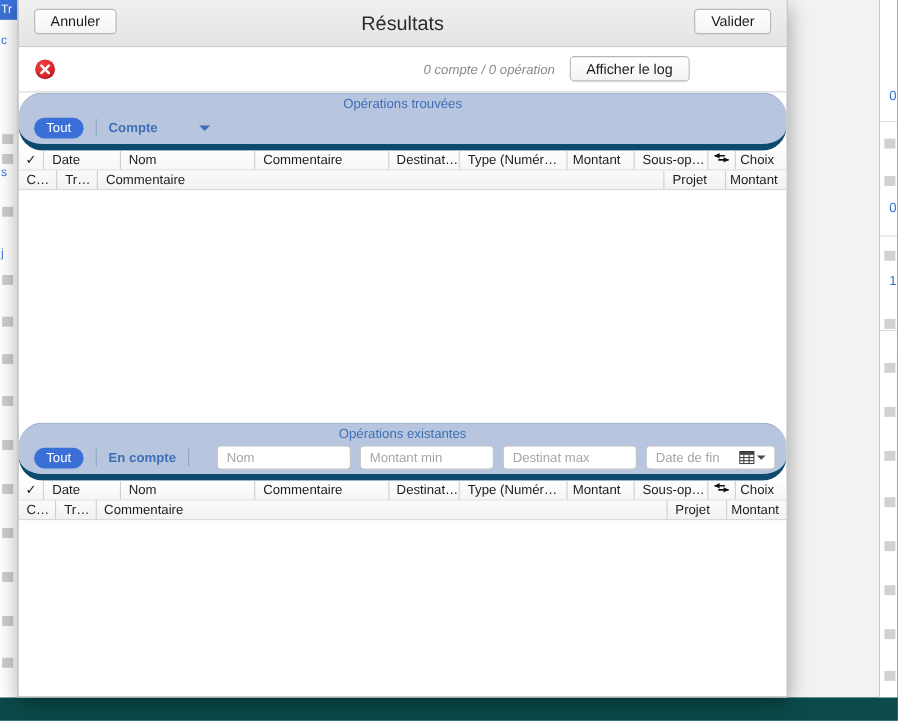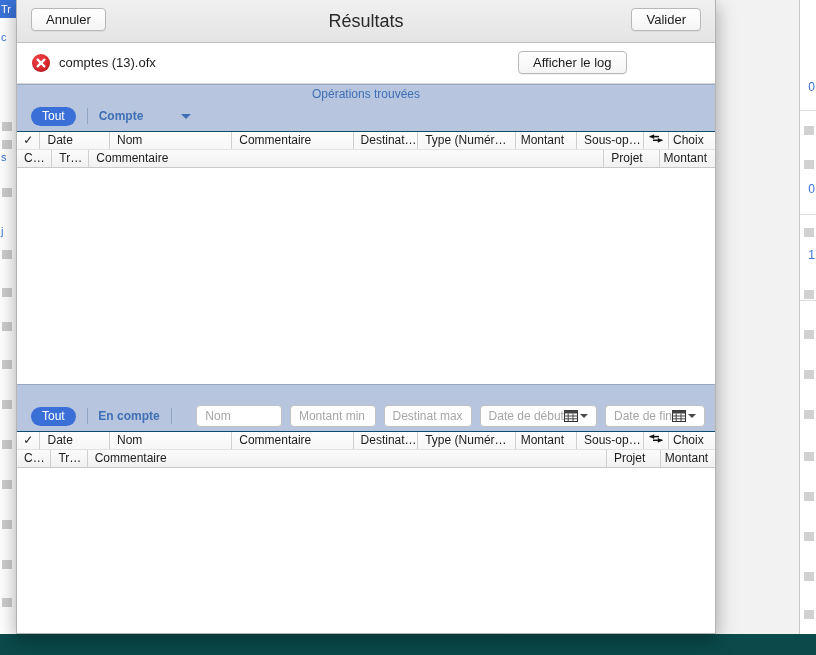--- a/index.html
+++ b/index.html
@@ -208,23 +208,24 @@
 
   
   .section { position: relative; display: flex; flex-direction: column; }
   .section.found    { flex: 0 0 300px; }
   .section.existing { flex: 1 1 auto; }
 
   .section-band {
     position: relative;
     background: #b7c6de;
     border-top: 1px solid #97a8c4;
-    border-bottom: 1px solid #0c4a6e;
+    border-bottom: 6px solid #0c4a6e;
     height: 46px;
     flex: 0 0 46px;
+    border-radius: 22px;
   }
   .band-title {
     position: absolute;
     left: 0; right: 0; top: 2px;
     text-align: center;
     font-size: 12px;
     color: #3f6fb5;
   }
   .band-controls {
     position: absolute;
@@ -402,21 +403,21 @@
       <div class="title">Résultats</div>
       <button class="btn validate-btn">Valider</button>
     </div>
 
     <div class="filebar">
       <span class="err-icon">
         <svg width="18" height="18" viewBox="0 0 18 18" aria-hidden="true">
           <path d="M5.6 5.6 L12.4 12.4 M12.4 5.6 L5.6 12.4" stroke="#ffffff" stroke-width="2.2" stroke-linecap="round"></path>
         </svg>
       </span>
-      <span class="filename">comptes (13).ofx</span>
+      <span class="counts">0 compte / 0 opération</span>
       <button class="btn log-btn">Afficher le log</button>
     </div>
 
     <div class="section found">
 
       <div class="section-band">
         <div class="band-title">Opérations trouvées</div>
 
         <div class="band-controls">
           <span class="pill">Tout</span>
@@ -459,50 +460,40 @@
           <div class="cell ralign last" style="flex:1 1 auto;">Montant</div>
         </div>
       </div>
 
       <div class="listbody"></div>
     </div>
 
     <div class="section existing">
 
       <div class="section-band">
+        <div class="band-title">Opérations existantes</div>
 
         <div class="band-controls">
           <span class="pill">Tout</span>
           <span class="vsep"></span>
           <span class="linkish">En compte</span>
           <span class="vsep"></span>
 
           <span class="field nom">
             <span class="ph">Nom</span>
           </span>
 
           <span class="field mmin">
             <span class="ph">Montant min</span>
           </span>
 
           <span class="field mmax">
             <span class="ph">Destinat max</span>
           </span>
 
-          <span class="field date-deb">
-            <span class="ph">Date de début</span>
-            <span class="cal-icon">
-              <svg width="14" height="12" viewBox="0 0 14 12" aria-hidden="true">
-                <rect x="0.5" y="0.5" width="13" height="11" fill="#ffffff" stroke="#333" stroke-width="1"></rect>
-                <rect x="0.5" y="0.5" width="13" height="3" fill="#444"></rect>
-                <path d="M4.2 3.5 V11.5 M9 3.5 V11.5 M0.5 6 H13.5 M0.5 8.8 H13.5" stroke="#333" stroke-width="0.9"></path>
-              </svg>
-              <span class="cal-chev"></span>
-            </span>
-          </span>
 
           <span class="field date-fin">
             <span class="ph">Date de fin</span>
             <span class="cal-icon">
               <svg width="14" height="12" viewBox="0 0 14 12" aria-hidden="true">
                 <rect x="0.5" y="0.5" width="13" height="11" fill="#ffffff" stroke="#333" stroke-width="1"></rect>
                 <rect x="0.5" y="0.5" width="13" height="3" fill="#444"></rect>
                 <path d="M4.2 3.5 V11.5 M9 3.5 V11.5 M0.5 6 H13.5 M0.5 8.8 H13.5" stroke="#333" stroke-width="0.9"></path>
               </svg>
               <span class="cal-chev"></span>

